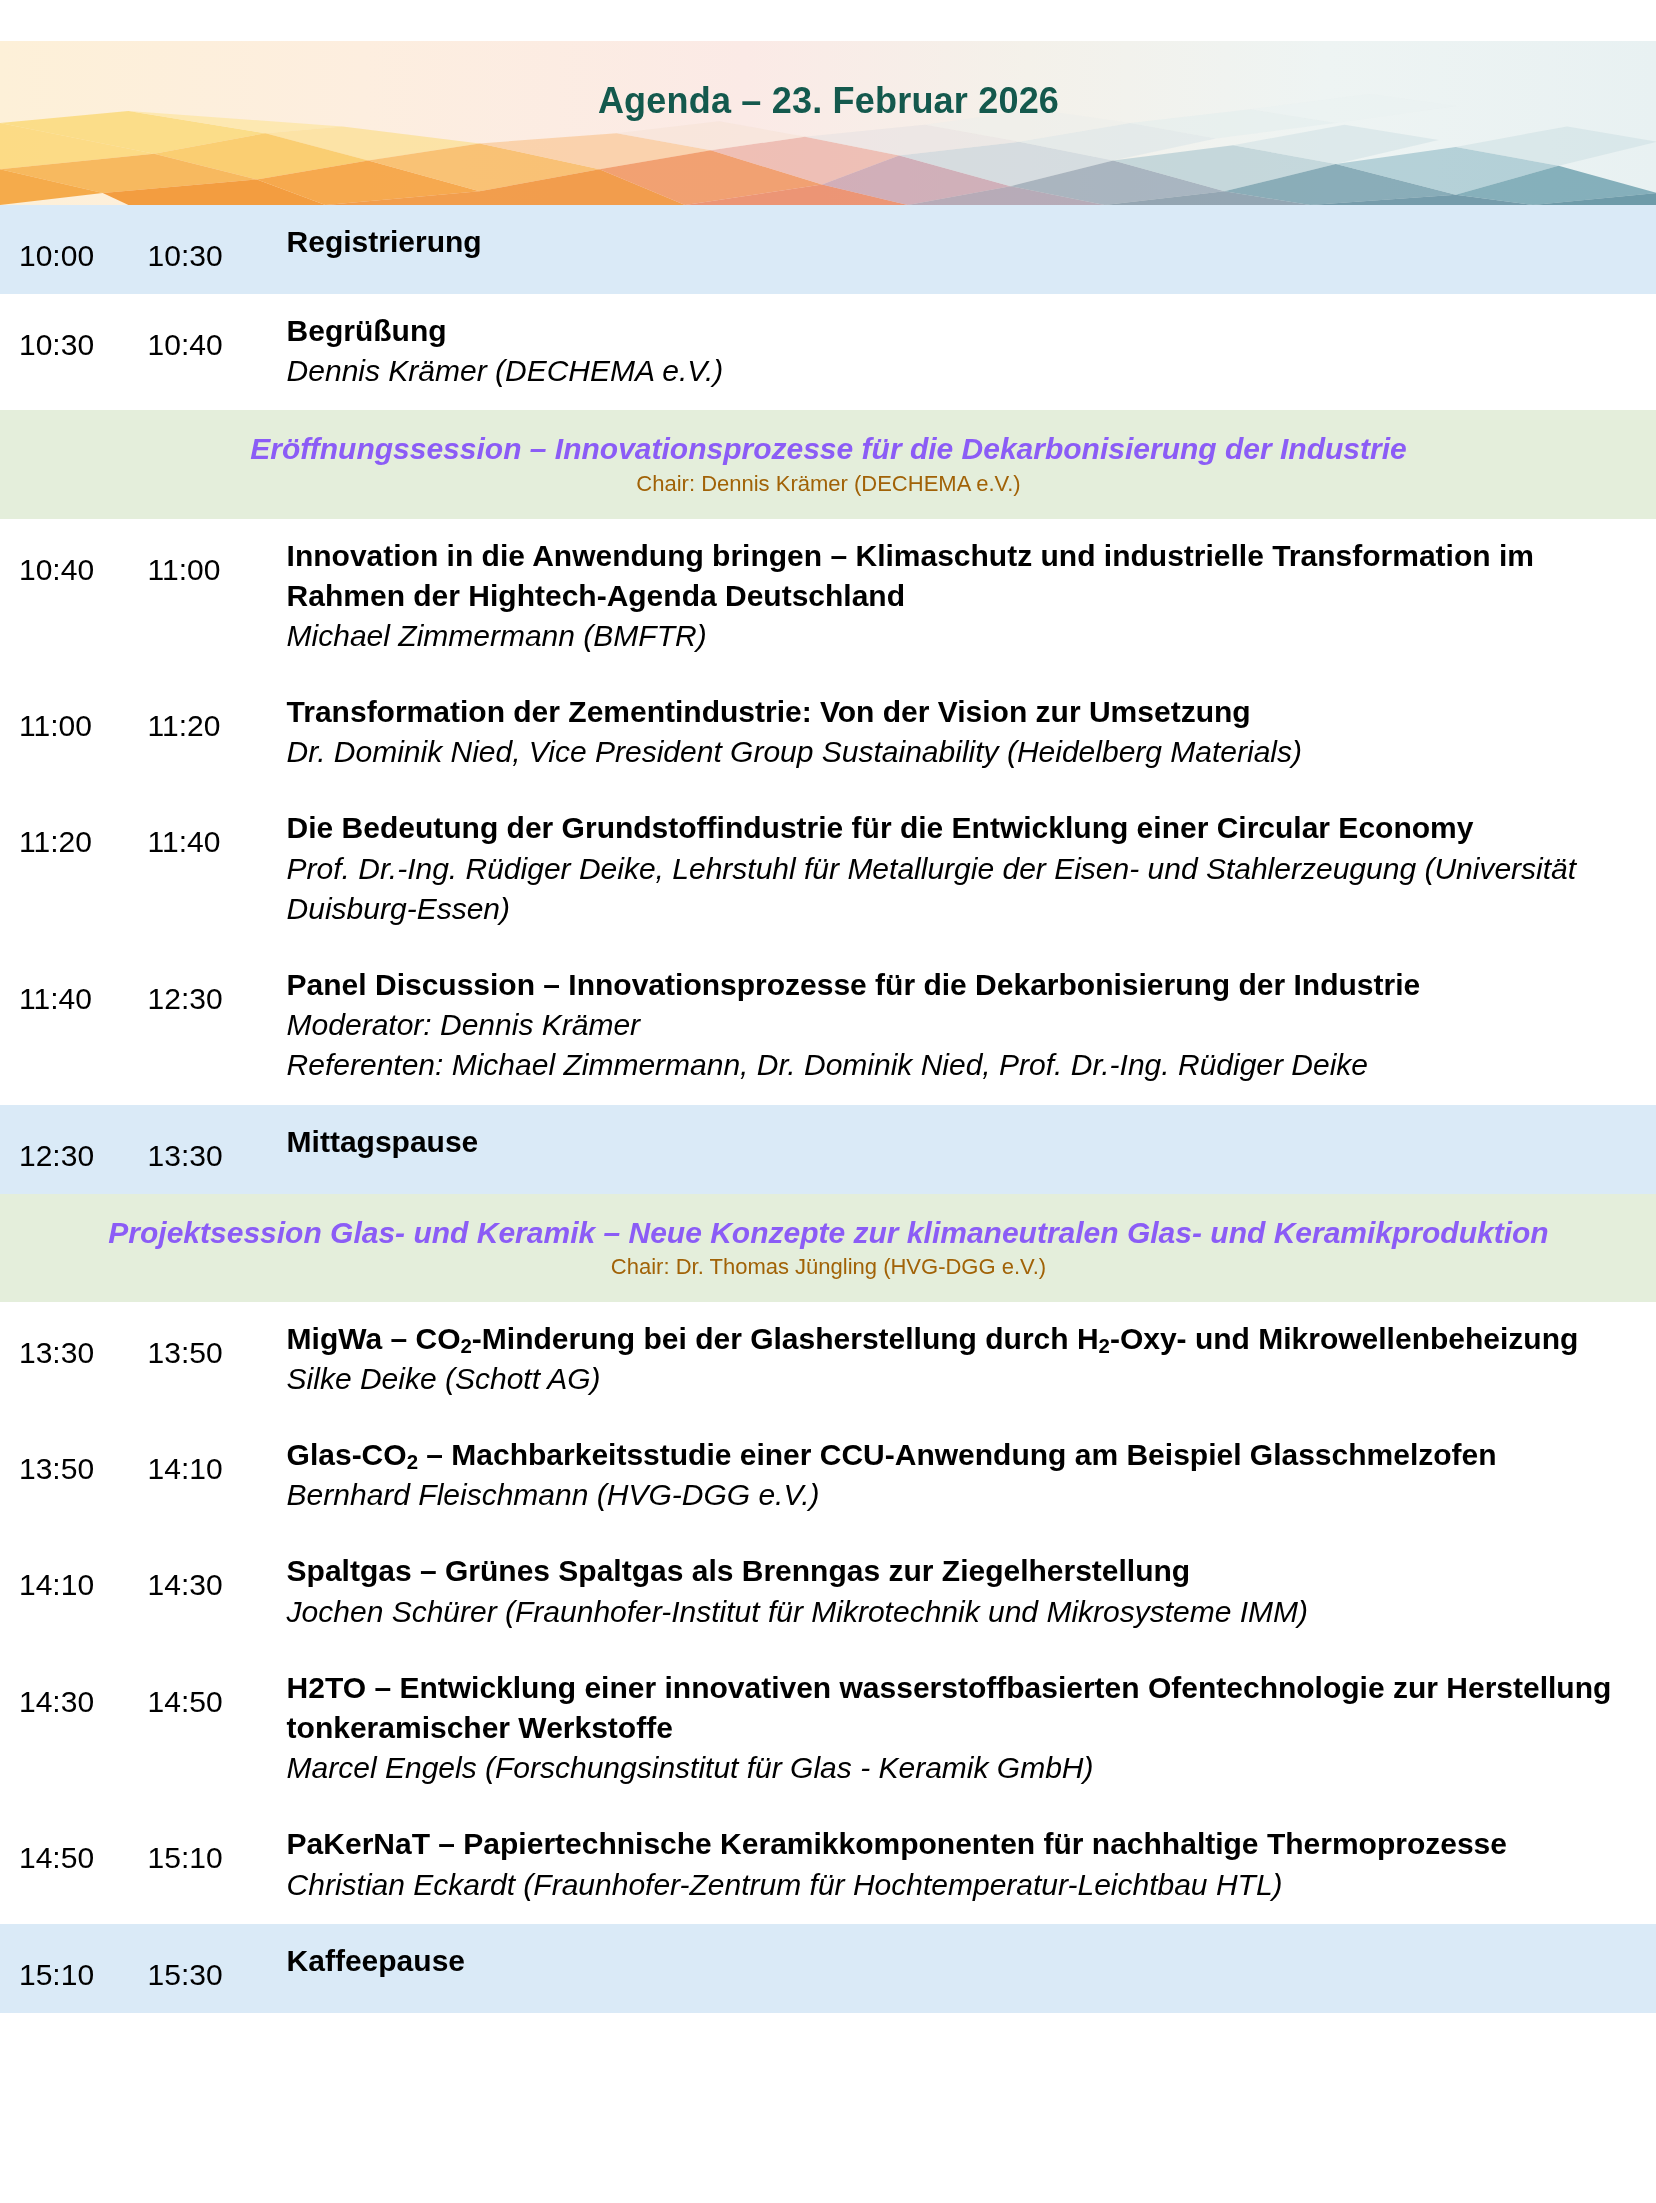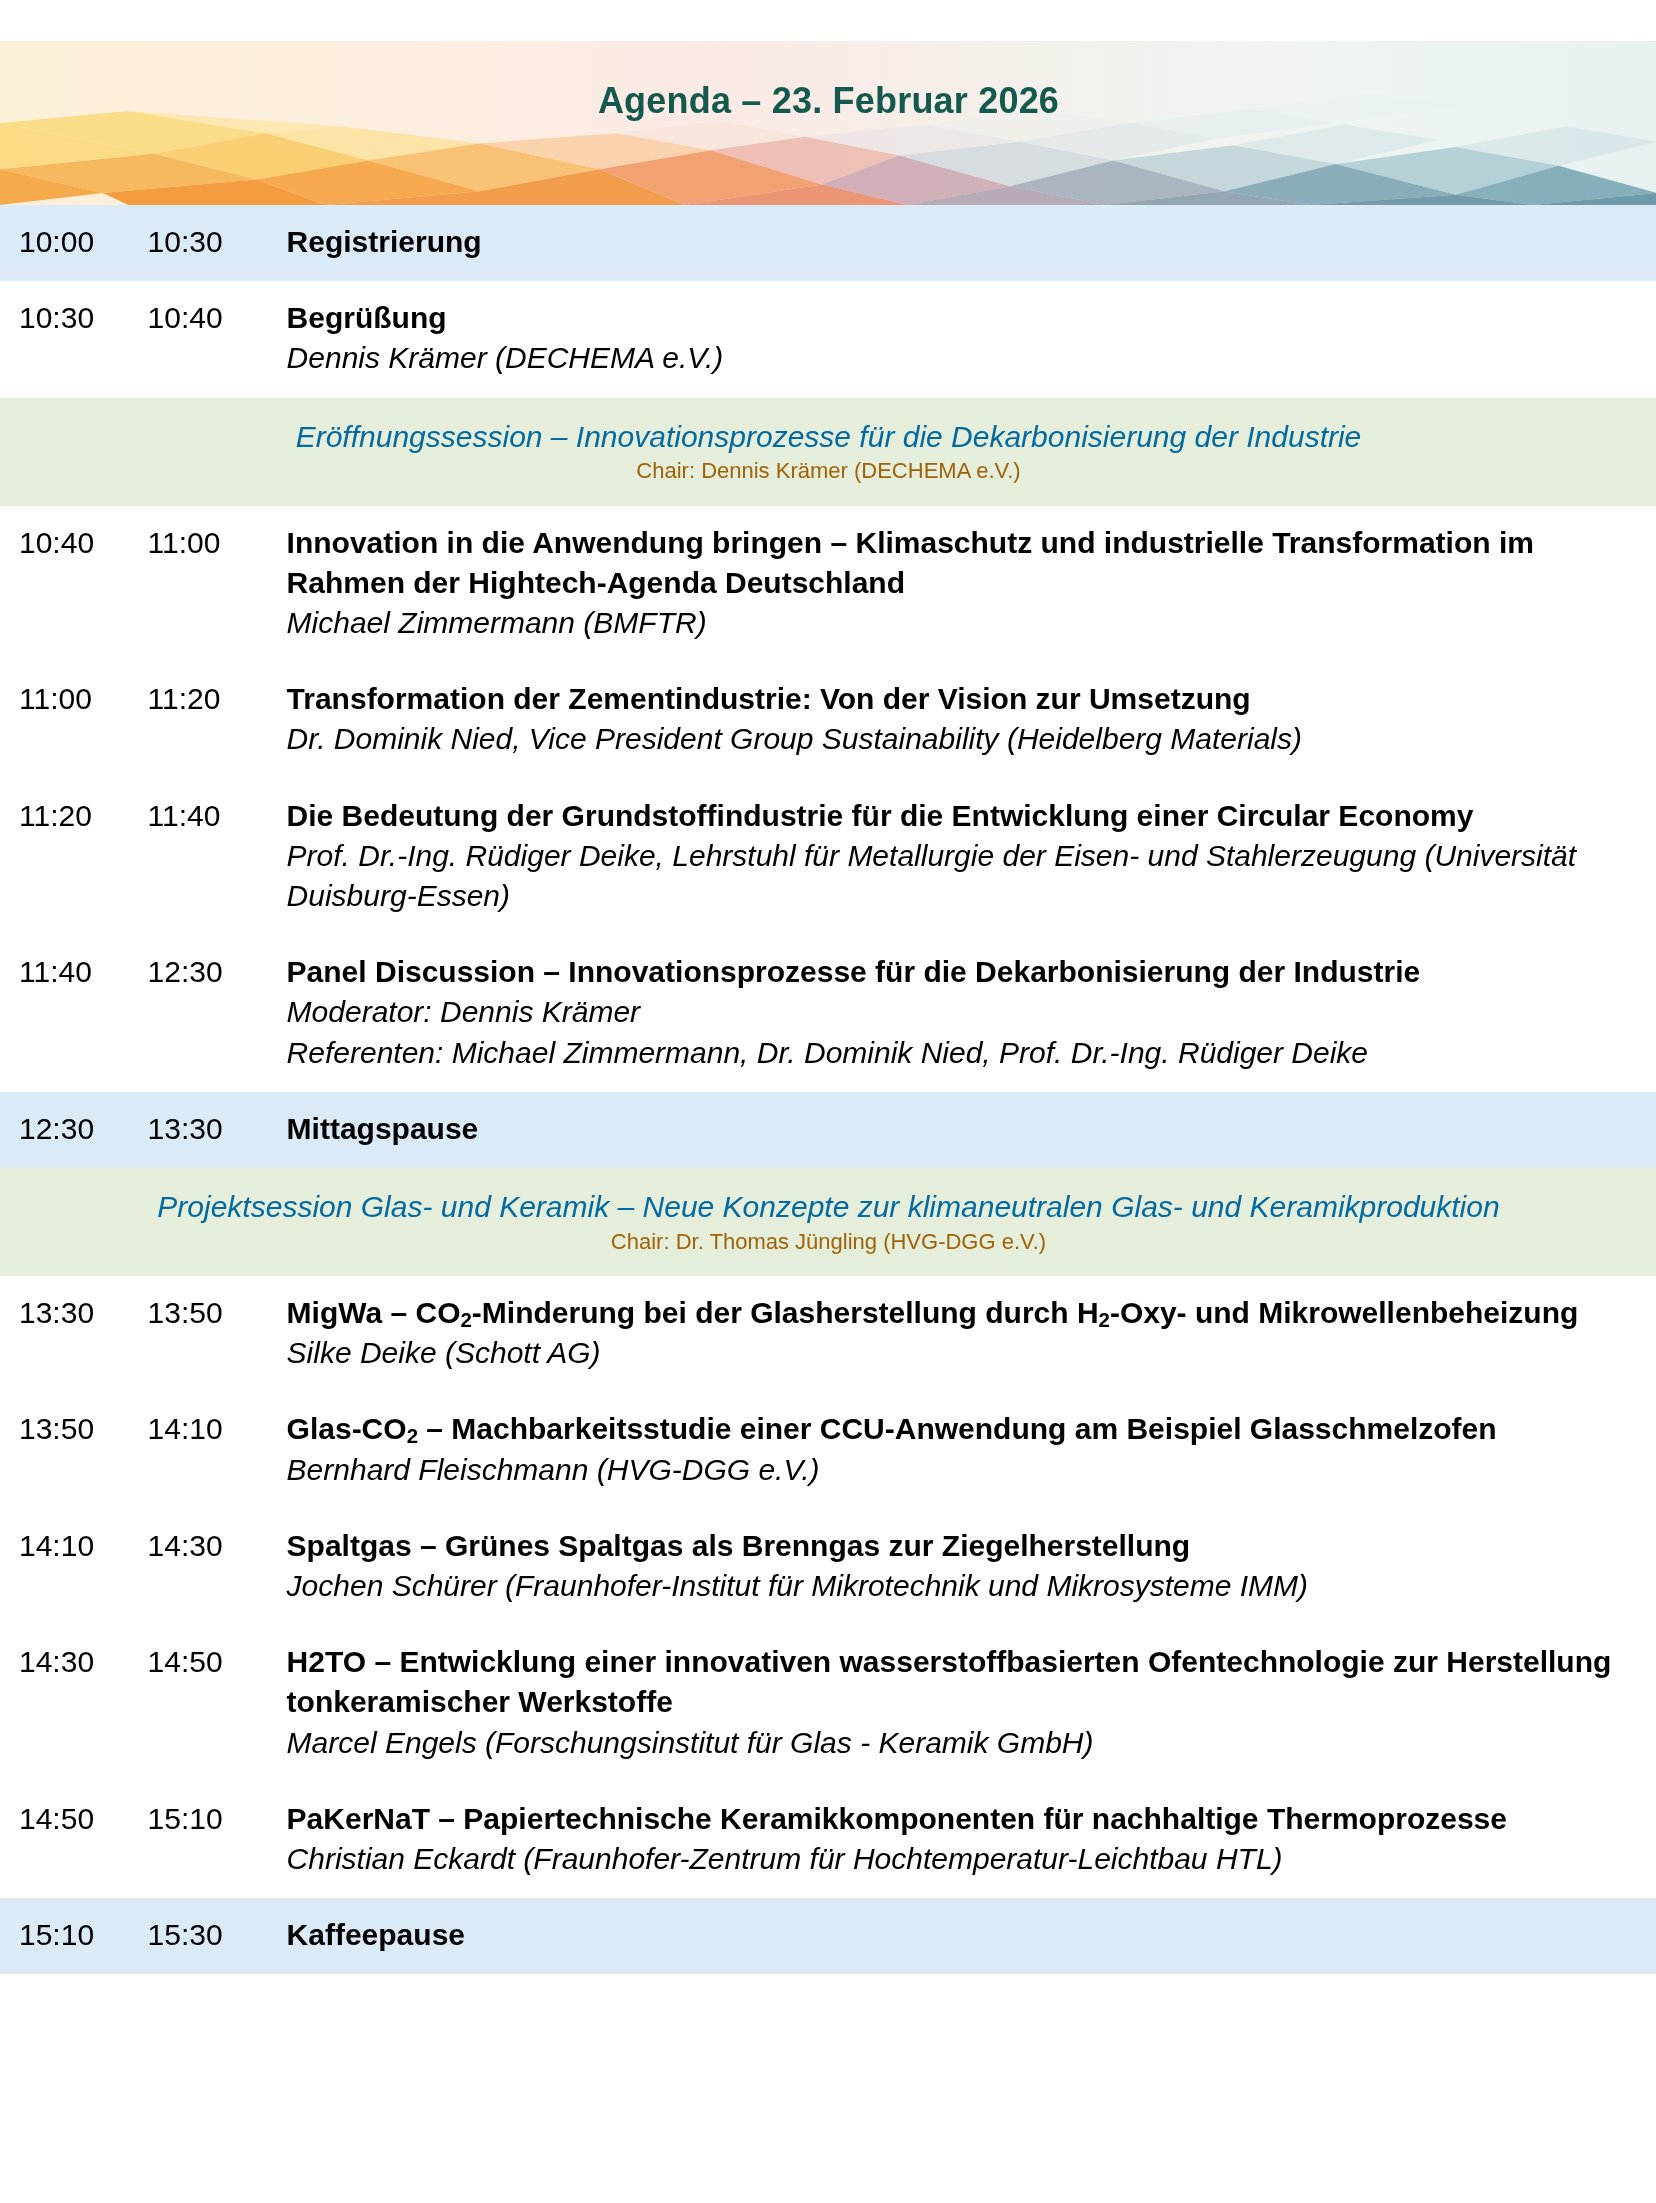--- a/index.html
+++ b/index.html
@@ -49,21 +49,21 @@
   
   .agenda {
     width: 1657px;
     border-collapse: collapse;
     table-layout: fixed;
   }
   .agenda tr { vertical-align: top; }
 
   td.time {
     width: 120px;
-    padding: 17px 0 19px 19px;
+    padding: 31px 0 19px 19px;
     font-size: 30px;
     line-height: 1.30;
     white-space: nowrap;
     color: #000;
   }
   td.time.second { width: 127px; padding-left: 8.6px; }
   td.content {
     padding: 17px 10px 19px 12px;
     font-size: 30px;
     line-height: 1.34;
@@ -81,24 +81,24 @@
   tr.break-row { background: #daeaf7; }
   tr.plain-row { background: #ffffff; }
 
   tr.session-row td {
     background: #e4eedb;
     padding: 19px 15.4px 20.5px 15.4px;
     text-align: center;
   }
   .session-title {
     font-size: 30px;
-    font-weight: normal;
+    font-weight: bold;
     font-style: italic;
     line-height: 1.32;
-    color: #0369a1;
+    color: #8b5cf6;
   }
   .session-chair {
     font-size: 22px;
     line-height: 1.32;
     color: #a16207;
   }
 
   sub {
     font-size: .68em;
     line-height: 0;

